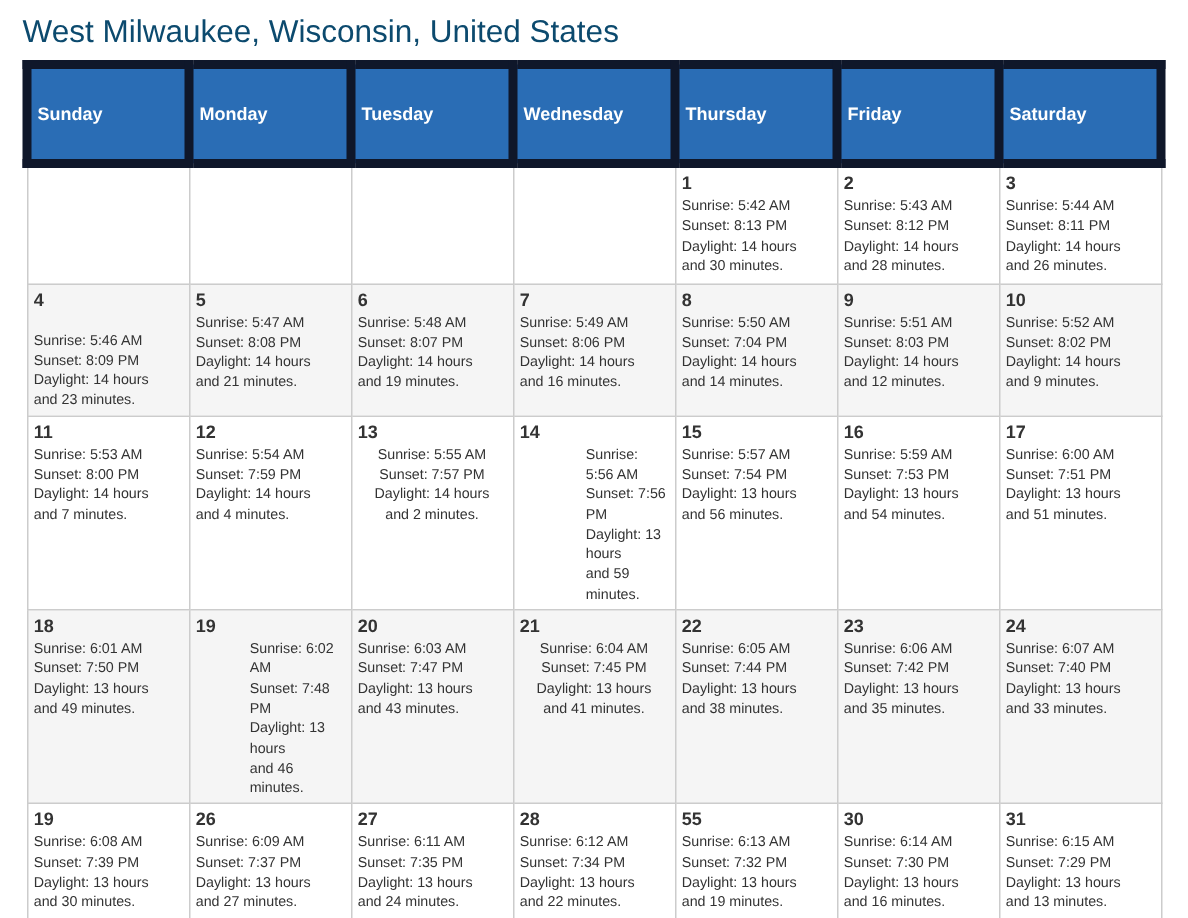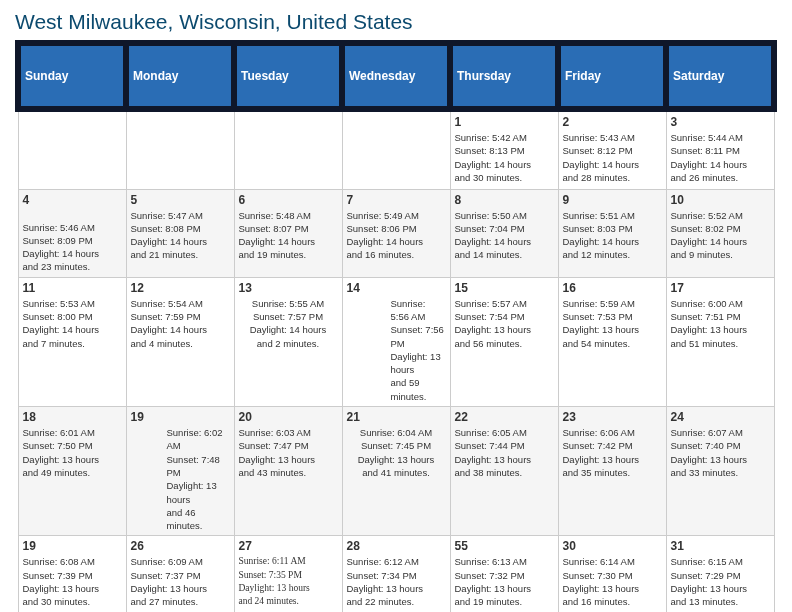--- a/index.html
+++ b/index.html
@@ -308,21 +308,21 @@
         </td>
         <td>
           <span class="day-number">26</span>
           <div class="day-detail" style="white-space: pre-line;">Sunrise: 6:09 AM
 Sunset: 7:37 PM
 Daylight: 13 hours
 and 27 minutes.</div>
         </td>
         <td>
           <span class="day-number">27</span>
-          <div class="day-detail" style="white-space: pre-line; font-family: Liberation Serif, serif;">Sunrise: 6:11 AM
+          <div class="day-detail" style="white-space: pre-line;">Sunrise: 6:11 AM
 Sunset: 7:35 PM
 Daylight: 13 hours
 and 24 minutes.</div>
         </td>
         <td>
           <span class="day-number">28</span>
           <div class="day-detail" style="white-space: pre-line;">Sunrise: 6:12 AM
 Sunset: 7:34 PM
 Daylight: 13 hours
 and 22 minutes.</div>

